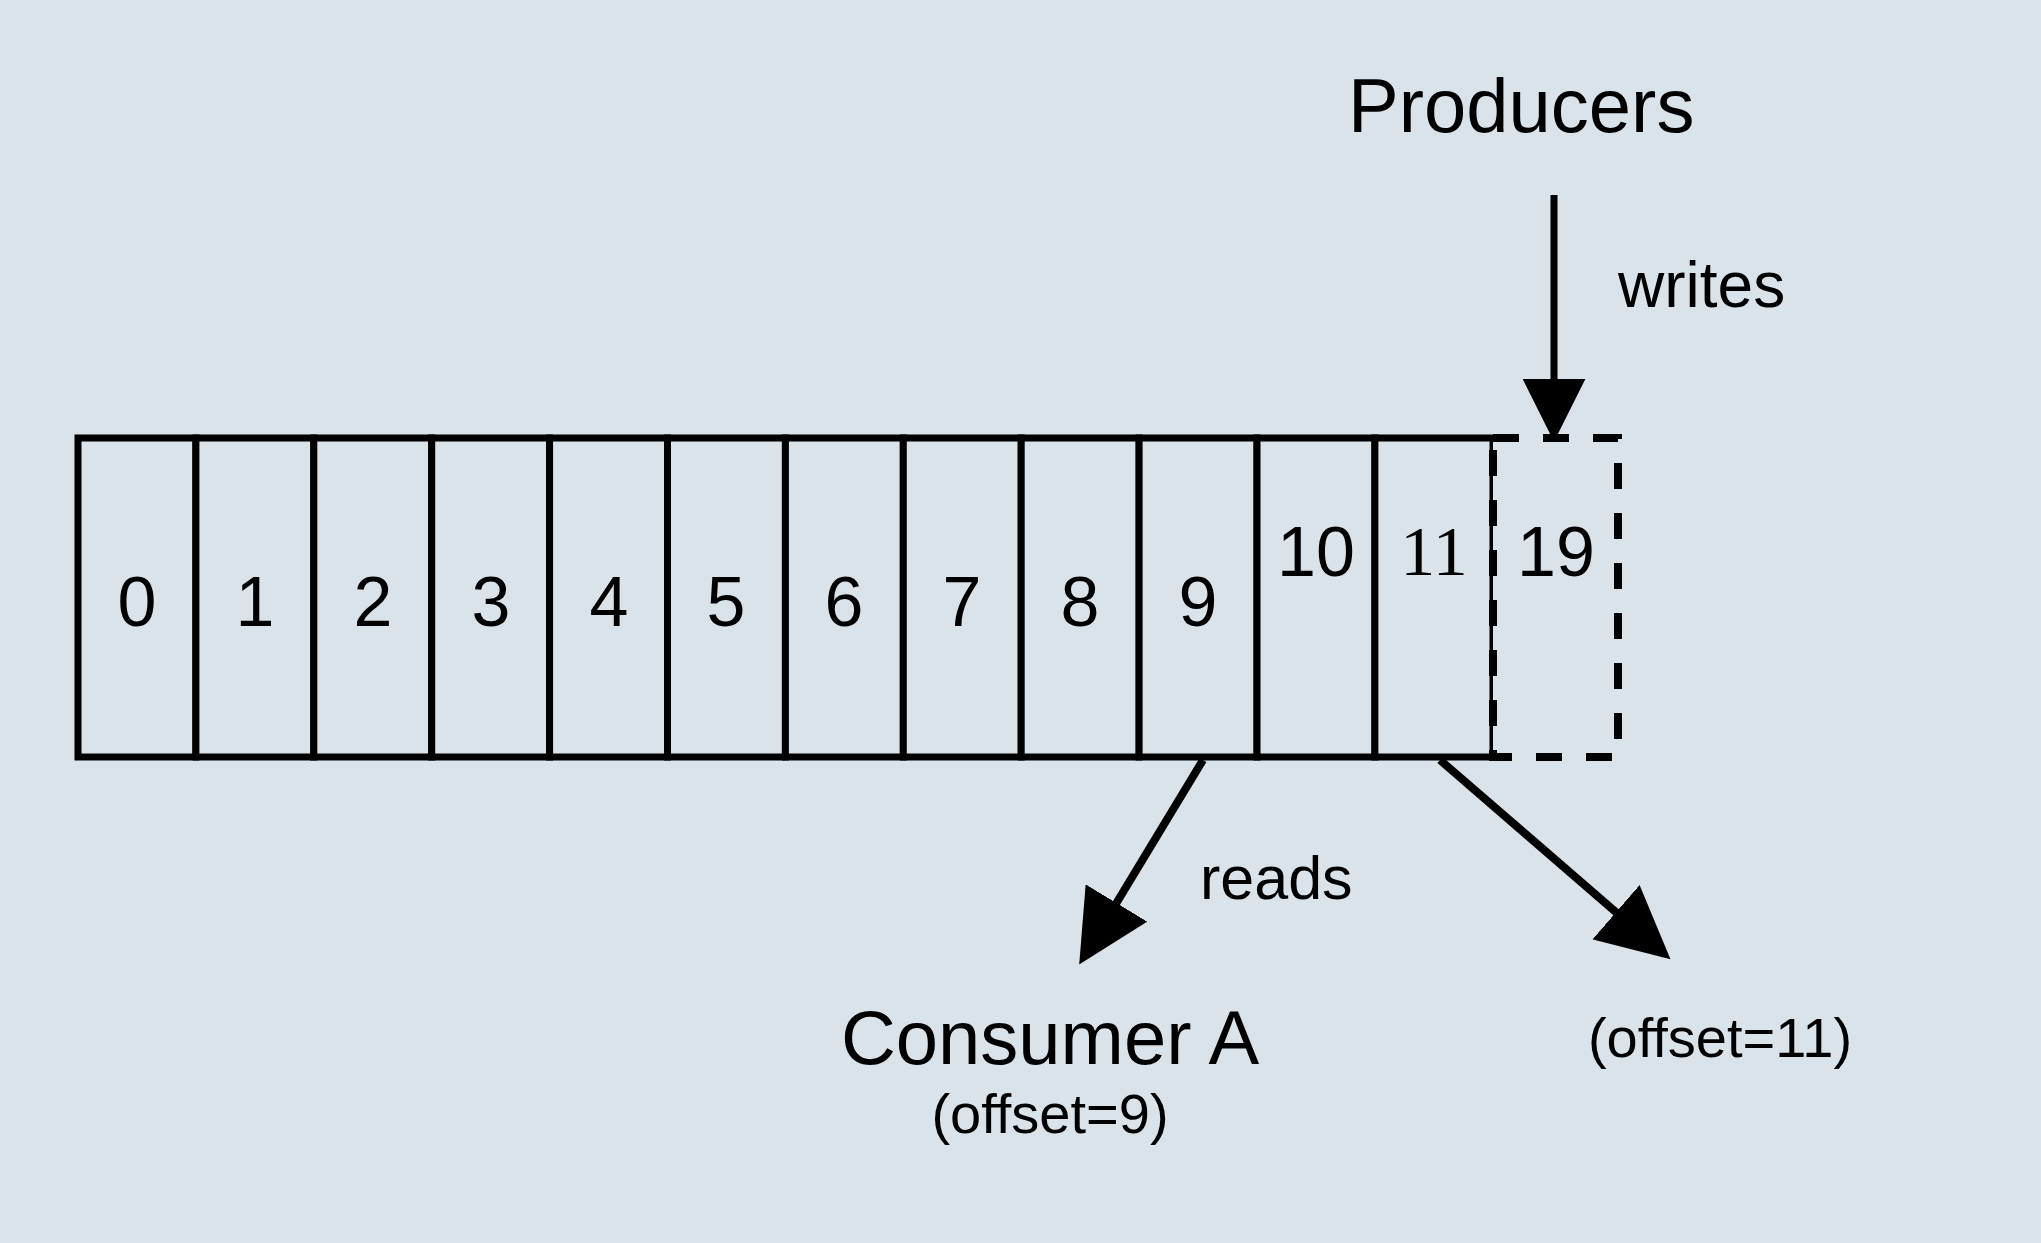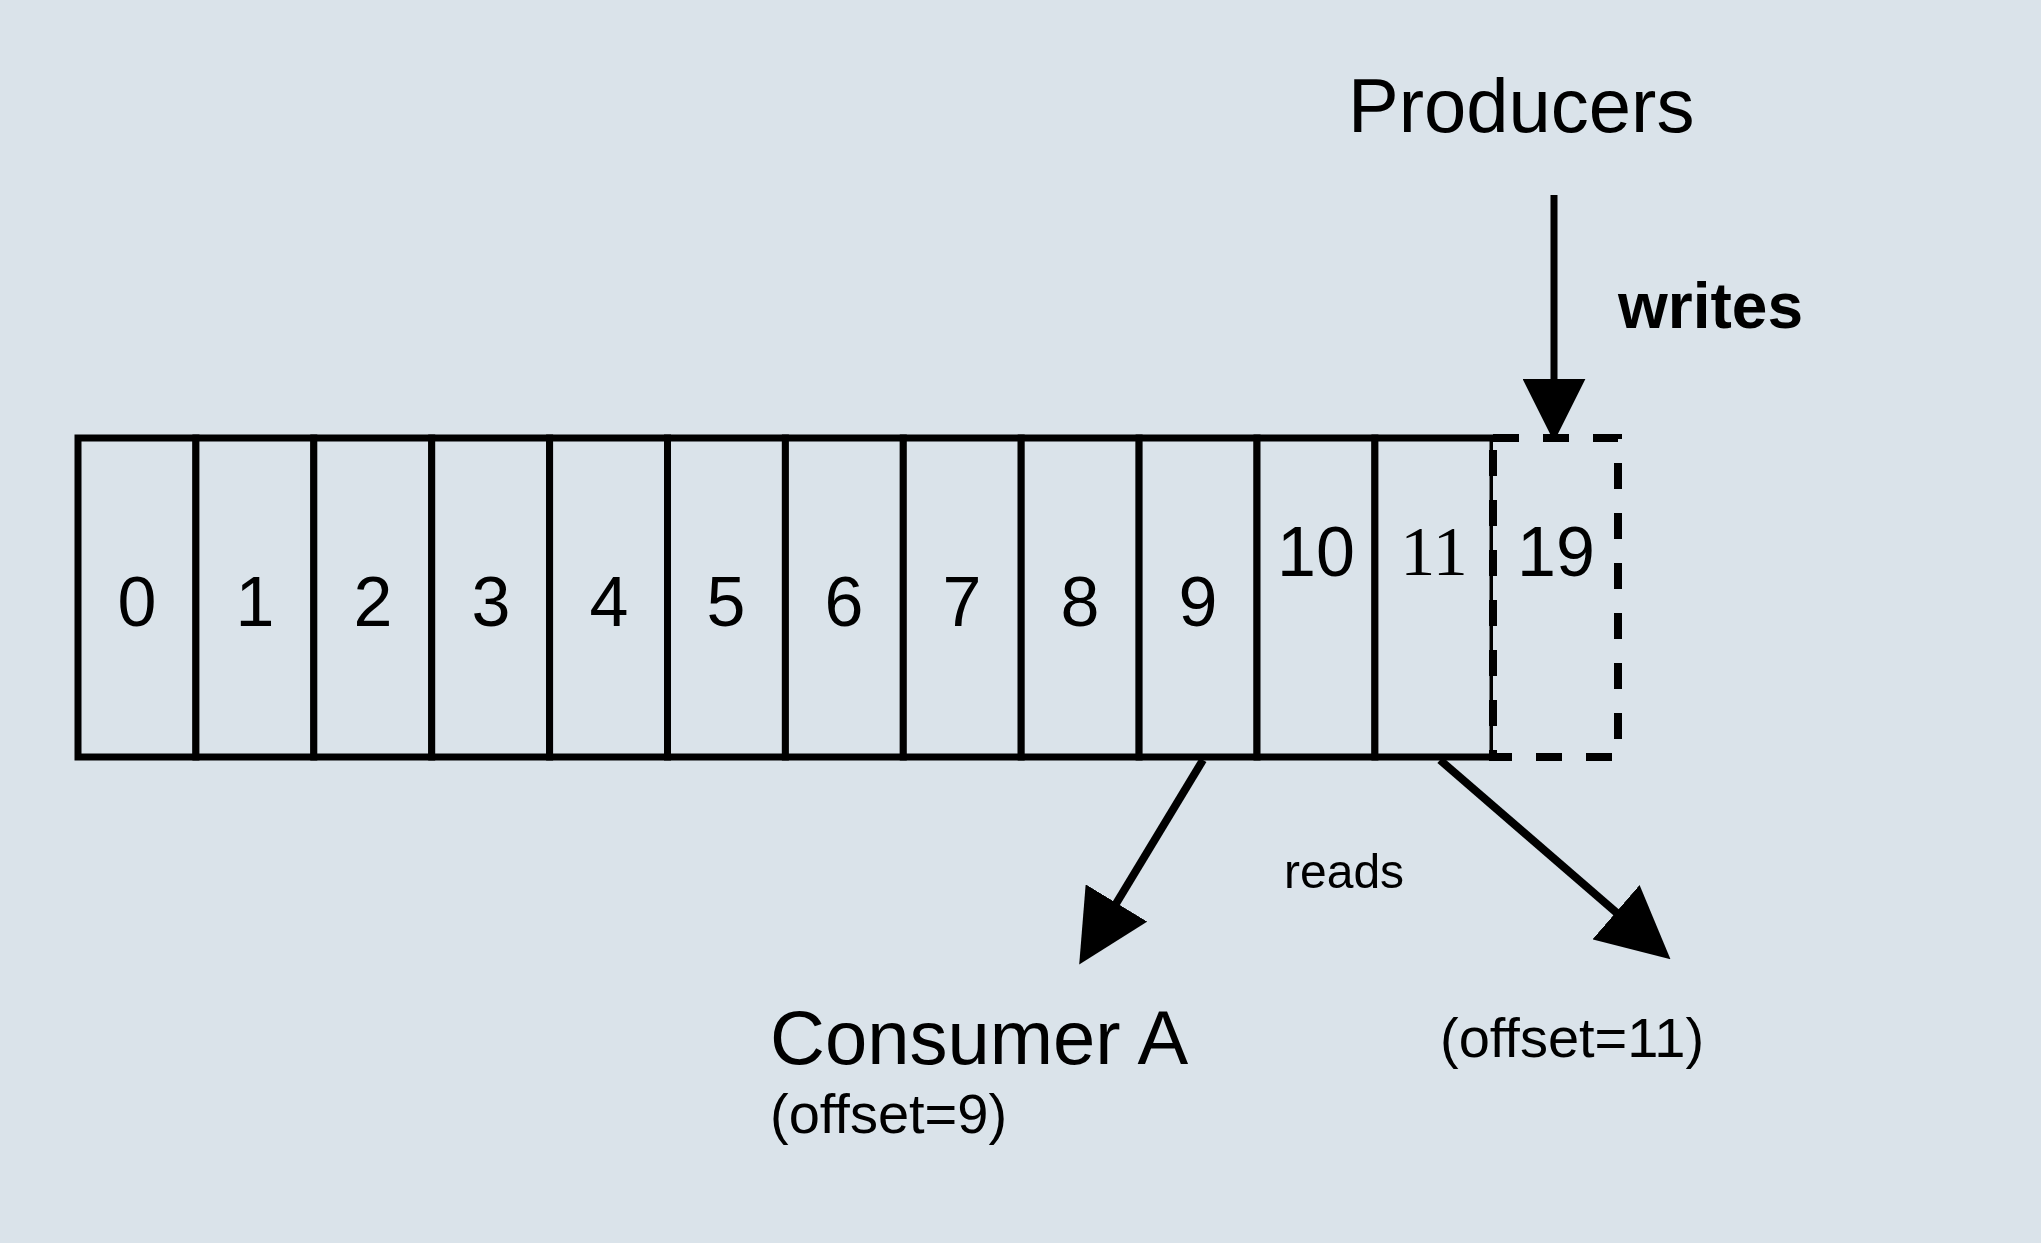--- a/index.html
+++ b/index.html
@@ -31,33 +31,33 @@
     font-family: "Liberation Sans", sans-serif;
   }
   .lbl-producers {
     left: 1348px;
     top: 68px;
     font-size: 76px;
     line-height: 1;
   }
   .lbl-writes {
     left: 1618px;
-    top: 274px;
+    top: 253px;
     font-size: 64px;
     line-height: 1;
-    font-weight: bold;
   }
   .lbl-reads {
-    left: 1284px;
+    left: 1200px;
     top: 848px;
-    font-size: 48px;
+    font-size: 61px;
     line-height: 1;
   }
   .consumer-block {
     position: absolute;
+    text-align: center;
   }
   .consumer-a { left: 770px; top: 1000px; width: 560px; }
   .consumer-b { left: 1440px; top: 1000px; width: 560px; }
   .consumer-name {
     display: block;
     font-size: 76px;
     line-height: 1.0;
     color: #000;
   }
   .consumer-offset {

